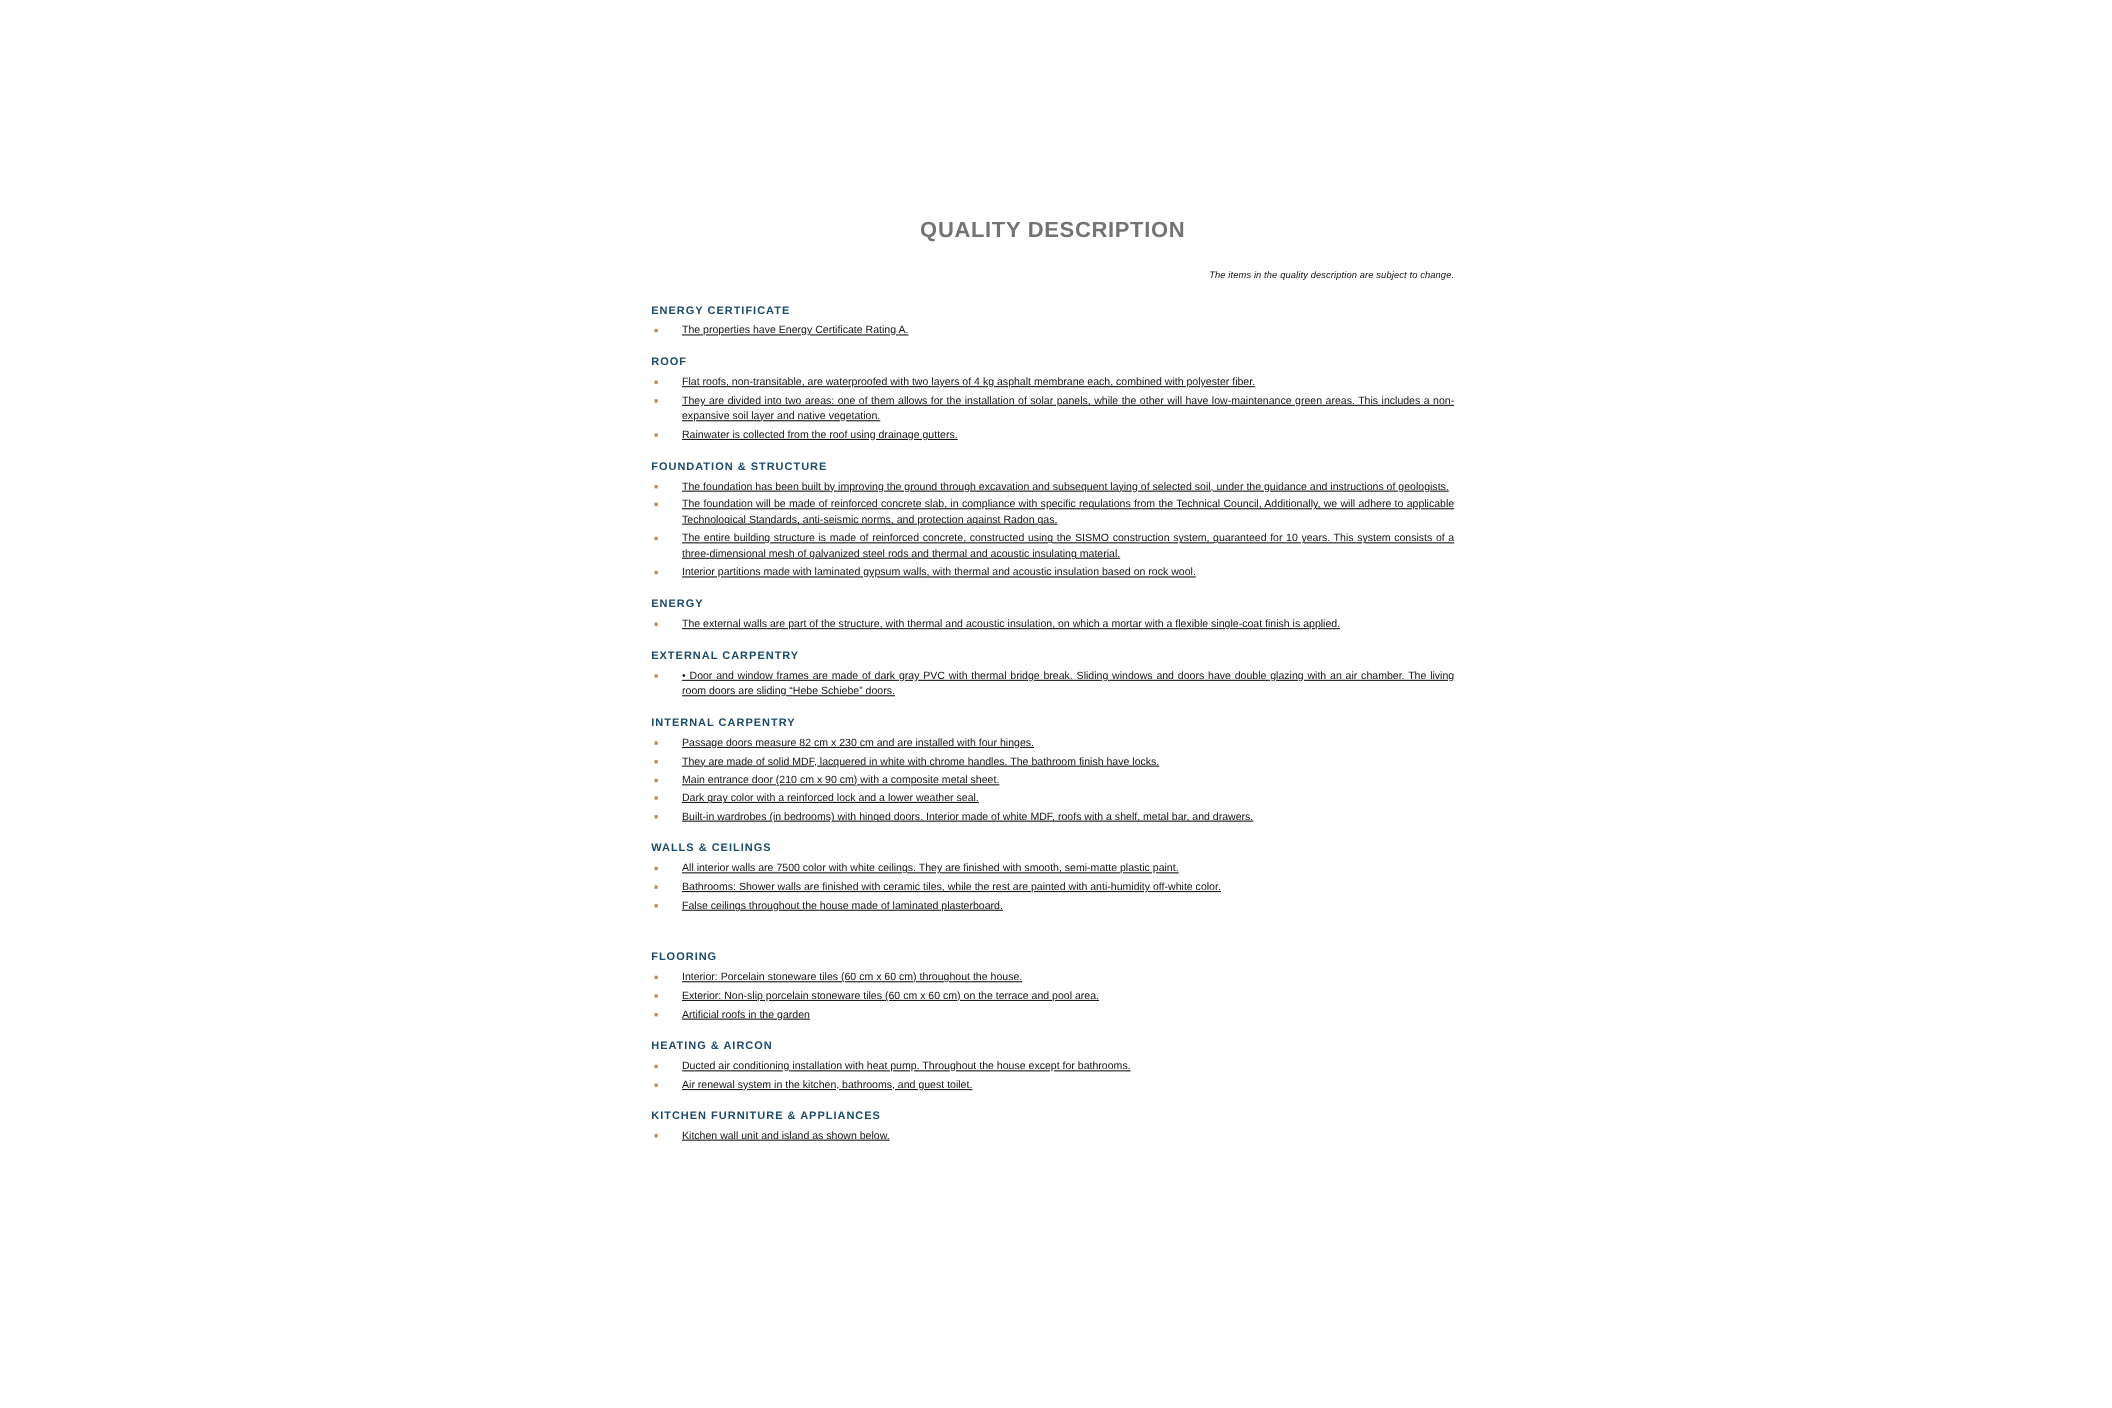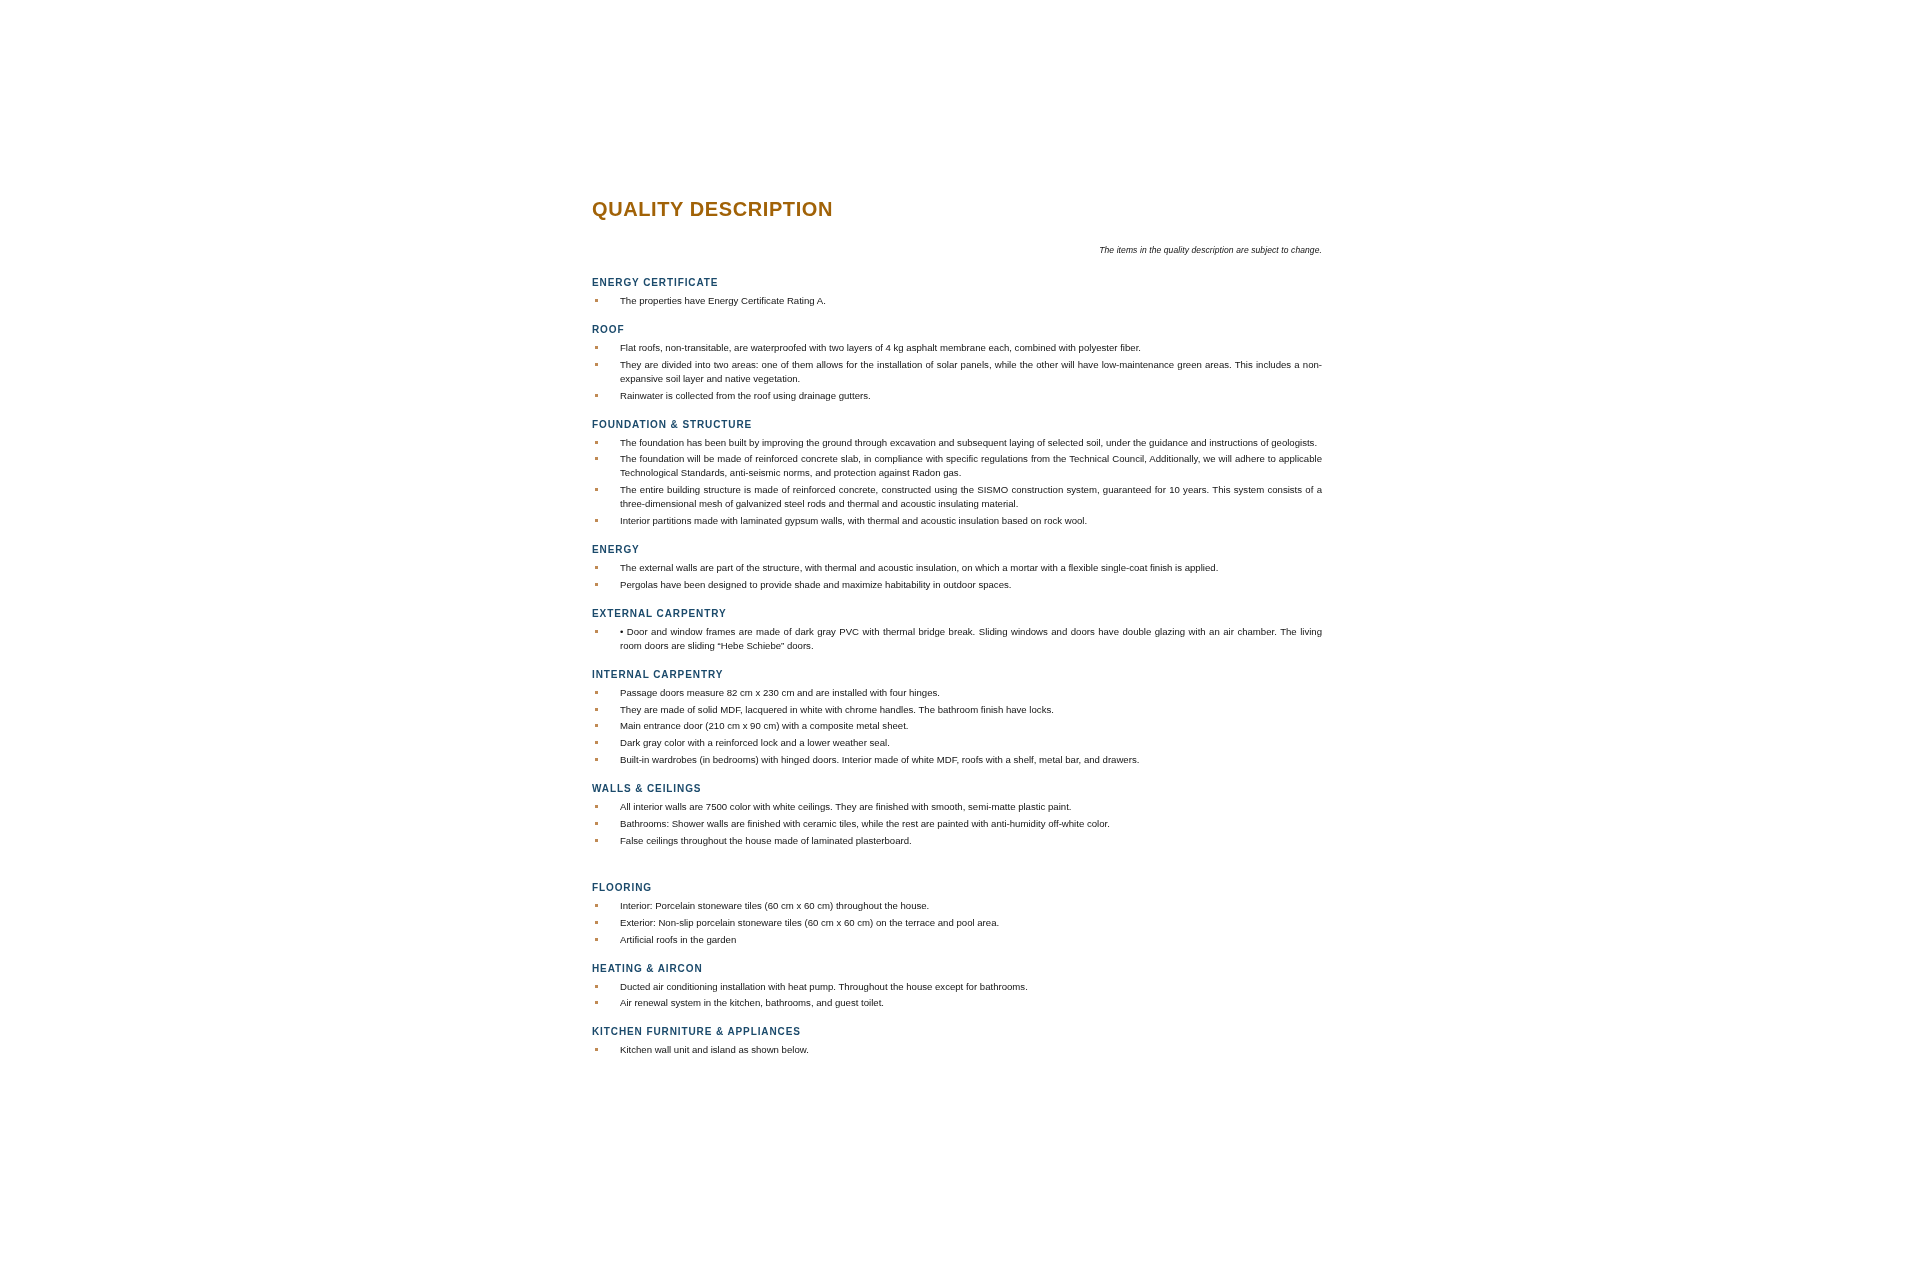--- a/index.html
+++ b/index.html
@@ -20,21 +20,22 @@
     height: 1280px;
     background: #ffffff;
   }
   .doc {
     position: absolute;
     left: 592px;
     top: 198px;
     width: 730px;
   }
   .doc-title {
-    color: #a16207;
+    text-align: center;
+    color: #737373;
     font-weight: bold;
     font-size: 20px;
     letter-spacing: 0.6px;
     margin: 0 0 24px 0;
   }
   .subtitle {
     font-size: 8.5px;
     font-style: italic;
     color: #111111;
     margin: 0 0 22px 0;
@@ -51,20 +52,21 @@
     color: #1b4a6b;
     font-weight: bold;
     font-size: 10px;
     letter-spacing: 0.9px;
     margin: 0 0 6px 0;
   }
   ul.items {
     list-style: none;
     margin: 0;
     padding: 0;
+    text-decoration: underline;
   }
   ul.items li {
     position: relative;
     padding-left: 28px;
     margin-bottom: 3px;
     font-size: 9.6px;
     line-height: 1.45;
     color: #141414;
     text-align: justify;
     text-justify: inter-word;
@@ -107,21 +109,20 @@
             <li><span class="bullet"></span><span>The foundation has been built by improving the ground through excavation and subsequent laying of selected soil, under the  guidance and instructions of geologists.</span></li>
             <li><span class="bullet"></span><span>The foundation will be made of reinforced concrete slab, in compliance with specific regulations from the Technical Council,  Additionally, we will adhere to applicable Technological Standards, anti-seismic norms, and protection against Radon gas.</span></li>
             <li><span class="bullet"></span><span>The entire building structure is made of reinforced concrete, constructed using the SISMO construction system, guaranteed  for 10 years. This system consists of a three-dimensional mesh of galvanized steel rods and thermal and acoustic insulating material.</span></li>
             <li><span class="bullet"></span><span>Interior partitions made with laminated gypsum walls, with thermal and acoustic insulation based on rock wool.</span></li>
           </ul>
         </div>
         <div class="section">
           <div class="section-heading">ENERGY</div>
           <ul class="items">
             <li><span class="bullet"></span><span>The external walls are part of the structure, with thermal and acoustic insulation, on which a mortar with a flexible single-coat finish is applied.</span></li>
-            <li><span class="bullet"></span><span>Pergolas have been designed to provide shade and maximize habitability in outdoor spaces.</span></li>
           </ul>
         </div>
         <div class="section">
           <div class="section-heading">EXTERNAL CARPENTRY</div>
           <ul class="items">
             <li><span class="bullet"></span><span>• Door and window frames are made of dark gray PVC with thermal bridge break. Sliding windows and doors have double glazing  with an air chamber. The living room doors are sliding “Hebe Schiebe” doors.</span></li>
           </ul>
         </div>
         <div class="section">
           <div class="section-heading">INTERNAL CARPENTRY</div>

